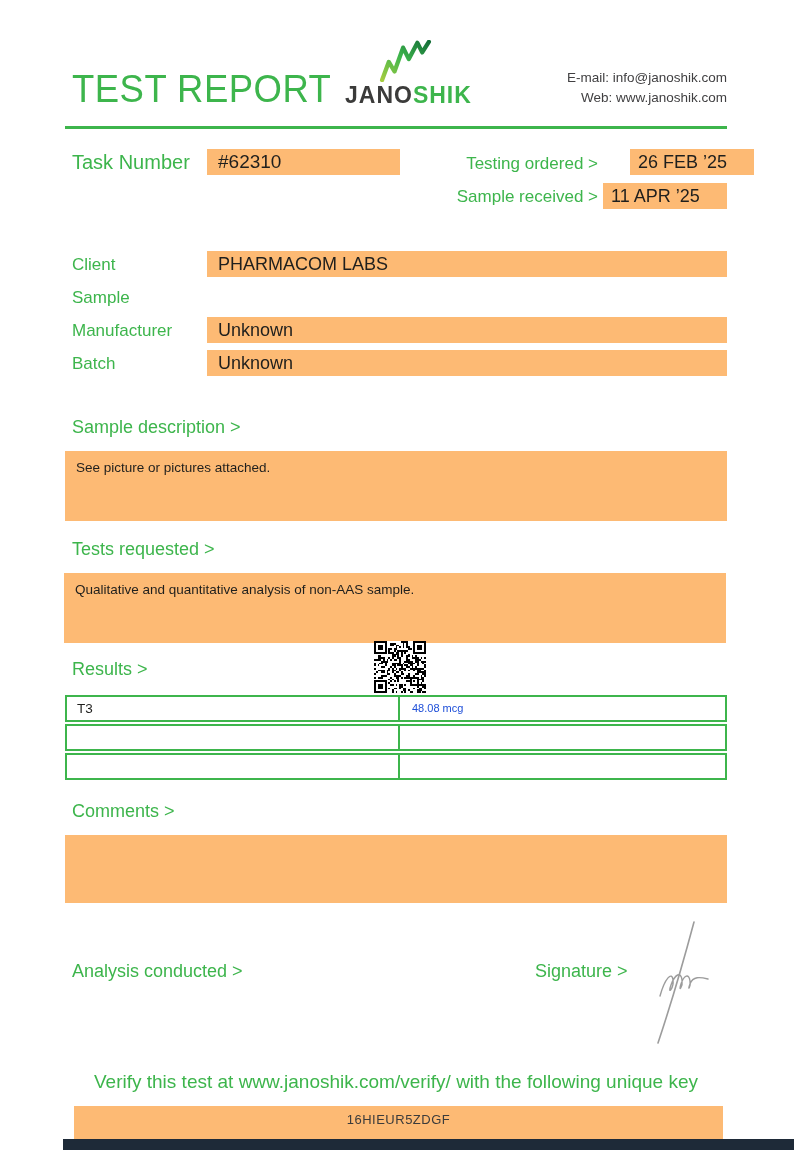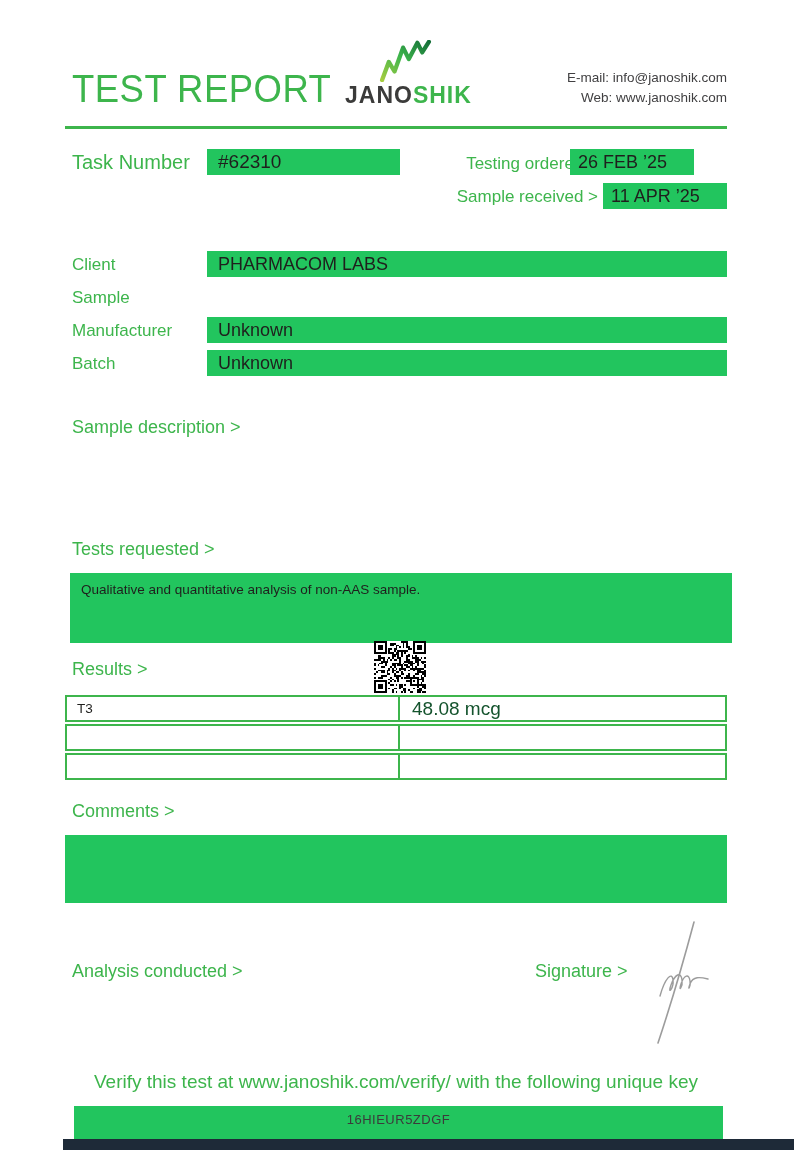--- a/index.html
+++ b/index.html
@@ -2,40 +2,40 @@
 <html><head>
 <meta charset="utf-8">
 <style>
   * { margin:0; padding:0; box-sizing:border-box; }
   html,body { background:#fff; }
   .page {
     position:relative; width:800px; height:1150px; background:#ffffff;
     font-family:"Liberation Sans", sans-serif; overflow:hidden;
   }
   .abs { position:absolute; }
-  .graybox { background:#22c55e; }
+  .graybox { background:#fdba74; }
   .title {
     font-size:38px; letter-spacing:0.5px; font-weight:400; color:#3db54c;
     transform:scaleX(0.96); transform-origin:left center; white-space:nowrap;
   }
   .logo-text { font-size:23px; font-weight:bold; letter-spacing:1px; white-space:nowrap; }
   .logo-jano { color:#3b3b3a; }
   .logo-shik { color:#3db54c; }
   .contact { text-align:right; font-size:13.5px; color:#414042; line-height:20px; }
   .rule { background:#3db54c; }
   .lbl-lg { font-size:20px; color:#3db54c; white-space:nowrap; }
   .lbl { font-size:17px; color:#3db54c; white-space:nowrap; }
   .lbl-sec { font-size:18px; color:#3db54c; white-space:nowrap; }
   .val-box { font-size:18px; color:#1f1f1d; line-height:26px; padding-left:11px; white-space:nowrap; }
   .info-box { font-size:18px; color:#1f1f1d; line-height:26px; padding-left:11px; white-space:nowrap; }
   .body-box { font-size:13.5px; color:#1f1f1d; padding:8px 11px; line-height:18px; }
   .right-lbl { text-align:right; font-size:17px; color:#3db54c; white-space:nowrap; }
   .t-row { display:flex; border:2px solid #3db54c; background:#fff; }
   .t-cell-l { width:333px; border-right:2px solid #3db54c; font-size:13.5px; line-height:23px; padding-left:10px; color:#1f1f1d; }
-  .t-cell-r { flex:1; font-size:19px; line-height:23px; padding-left:12px; color:#14532d; }
+  .t-cell-r { flex:1; font-size:11px; line-height:23px; padding-left:12px; color:#1d4ed8; }
   .verify { text-align:center; font-size:19px; color:#3db54c; white-space:nowrap; }
   .key-box { text-align:center; font-size:13px; color:#3b3b3b; line-height:27px; letter-spacing:0.5px; }
   .footer-bar { background:#1e2a38; }
 </style>
 </head>
 <body>
 
 <div class="page">
 
   <div class="abs title" style="left:72px; top:68px;">TEST REPORT</div>
@@ -58,40 +58,41 @@
     </svg>
     <div class="logo-text"><span class="logo-jano">JANO</span><span class="logo-shik">SHIK</span></div>
   </div>
 
   <div class="abs rule" style="left:65px; top:126px; width:662px; height:3px;"></div>
 
   <div class="abs lbl-lg" style="left:72px; top:151px;">Task Number</div>
   <div class="abs graybox val-box" style="left:207px; top:149px; width:193px; height:26px; font-size:19px;">#62310</div>
 
   <div class="abs right-lbl" style="left:440px; top:154px; width:158px;">Testing ordered  &gt;</div>
-  <div class="abs graybox val-box" style="left:570px; top:149px; width:124px; height:26px; padding-left:8px;">26 FEB ’25</div>
+  <div class="abs graybox val-box" style="left:630px; top:149px; width:124px; height:26px; padding-left:8px;">26 FEB ’25</div>
 
   <div class="abs right-lbl" style="left:440px; top:187px; width:158px;">Sample received &gt;</div>
   <div class="abs graybox val-box" style="left:603px; top:183px; width:124px; height:26px; padding-left:8px;">11 APR ’25</div>
 
   <div class="abs lbl" style="left:72px; top:255px;">Client</div>
   <div class="abs graybox info-box" style="left:207px; top:251px; width:520px; height:26px;">PHARMACOM LABS</div>
 
   <div class="abs lbl" style="left:72px; top:288px;">Sample</div>
 
   <div class="abs lbl" style="left:72px; top:321px;">Manufacturer</div>
   <div class="abs graybox info-box" style="left:207px; top:317px; width:520px; height:26px;">Unknown</div>
 
   <div class="abs lbl" style="left:72px; top:354px;">Batch</div>
   <div class="abs graybox info-box" style="left:207px; top:350px; width:520px; height:26px;">Unknown</div>
 
   <div class="abs lbl-sec" style="left:72px; top:417px;text-align:center;">Sample description &gt;</div>
+  <div class="abs graybox body-box" style="left:65px; top:451px; width:662px; height:70px;">See picture or pictures attached.</div>
 
   <div class="abs lbl-sec" style="left:72px; top:539px;">Tests requested &gt;</div>
-  <div class="abs graybox body-box" style="left:70px; top:573px; width:662px; height:70px;">Qualitative and quantitative analysis of non-AAS sample.</div>
+  <div class="abs graybox body-box" style="left:64px; top:573px; width:662px; height:70px;">Qualitative and quantitative analysis of non-AAS sample.</div>
 
   <svg id="qr" class="abs" style="left:374px; top:641px;" width="52" height="52" viewBox="0 0 29 29" shape-rendering="crispEdges">
       <rect x="0" y="0" width="29" height="29" fill="#ffffff"></rect>
       <rect x="15" y="0" width="1" height="1" fill="#000"></rect>
       <rect x="16" y="0" width="1" height="1" fill="#000"></rect>
       <rect x="17" y="0" width="1" height="1" fill="#000"></rect>
       <rect x="18" y="0" width="1" height="1" fill="#000"></rect>
       <rect x="9" y="1" width="1" height="1" fill="#000"></rect>
       <rect x="10" y="1" width="1" height="1" fill="#000"></rect>
       <rect x="11" y="1" width="1" height="1" fill="#000"></rect>

